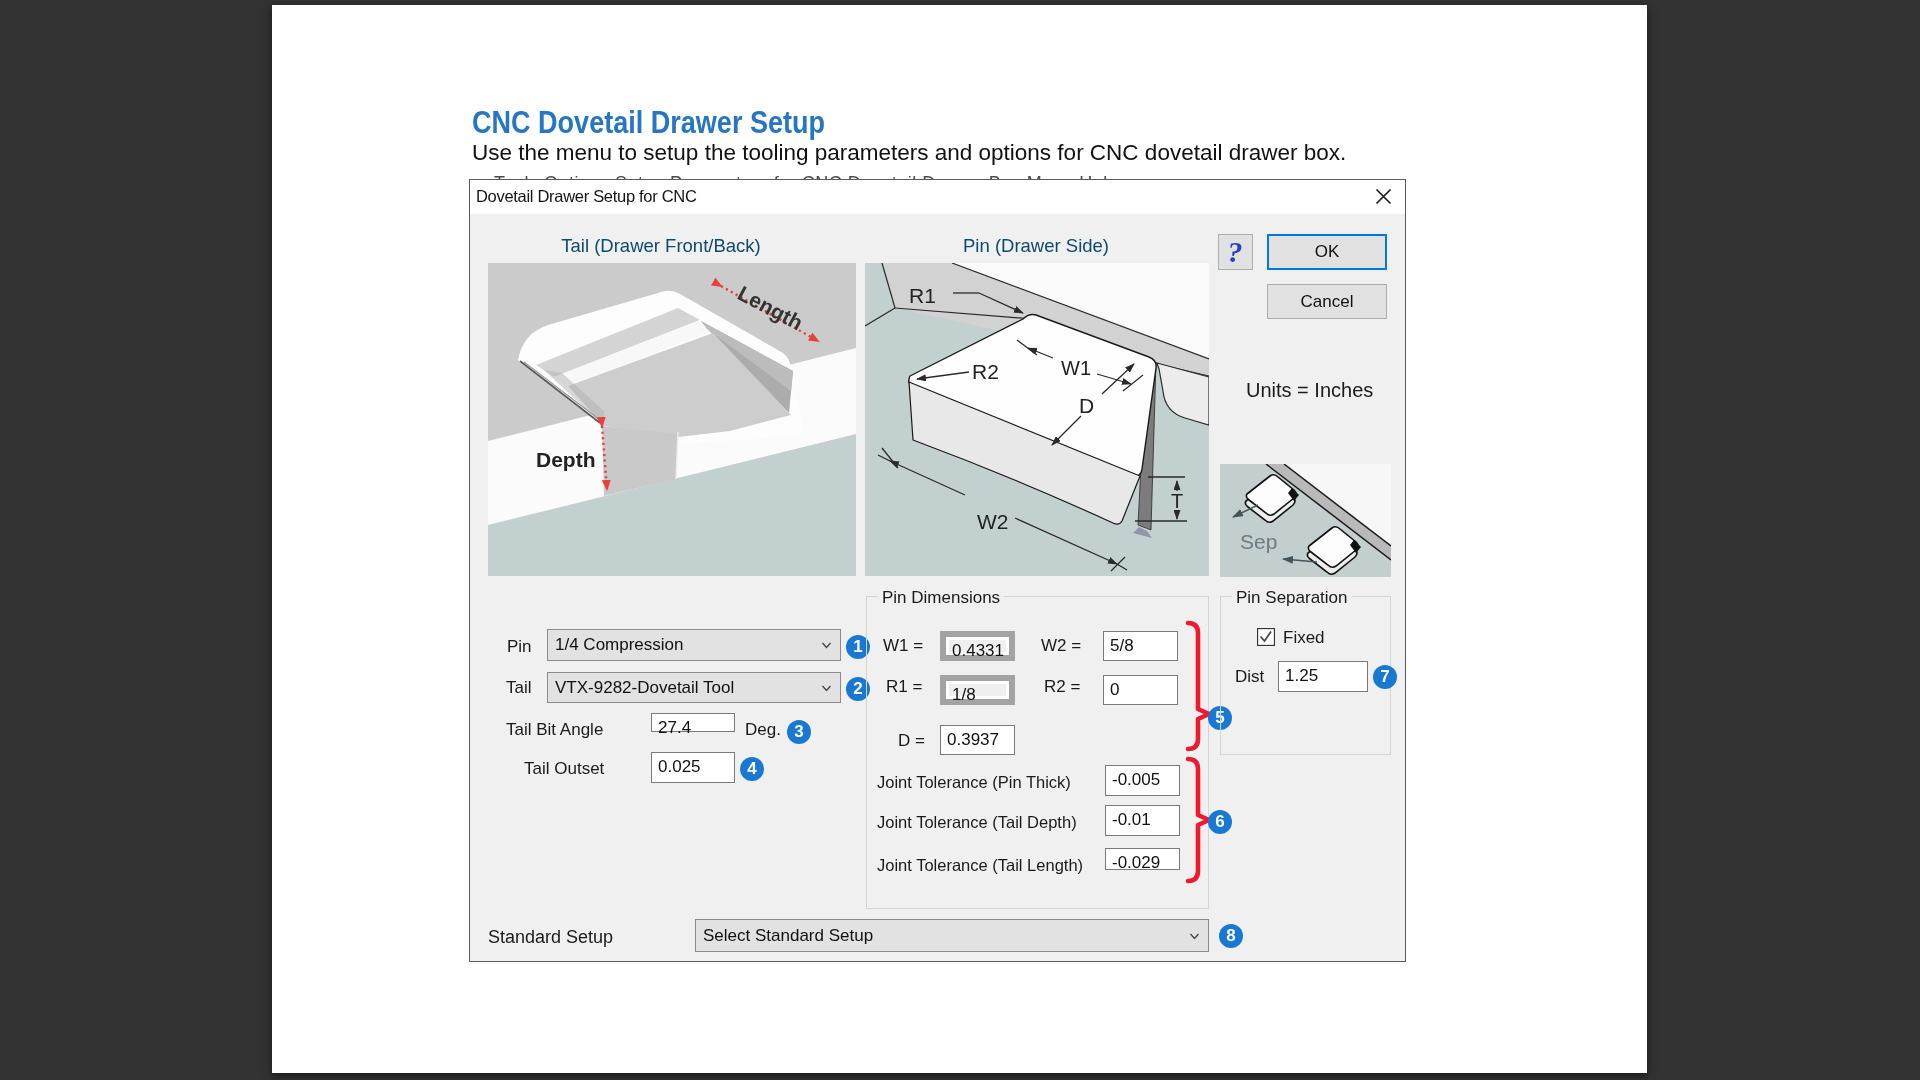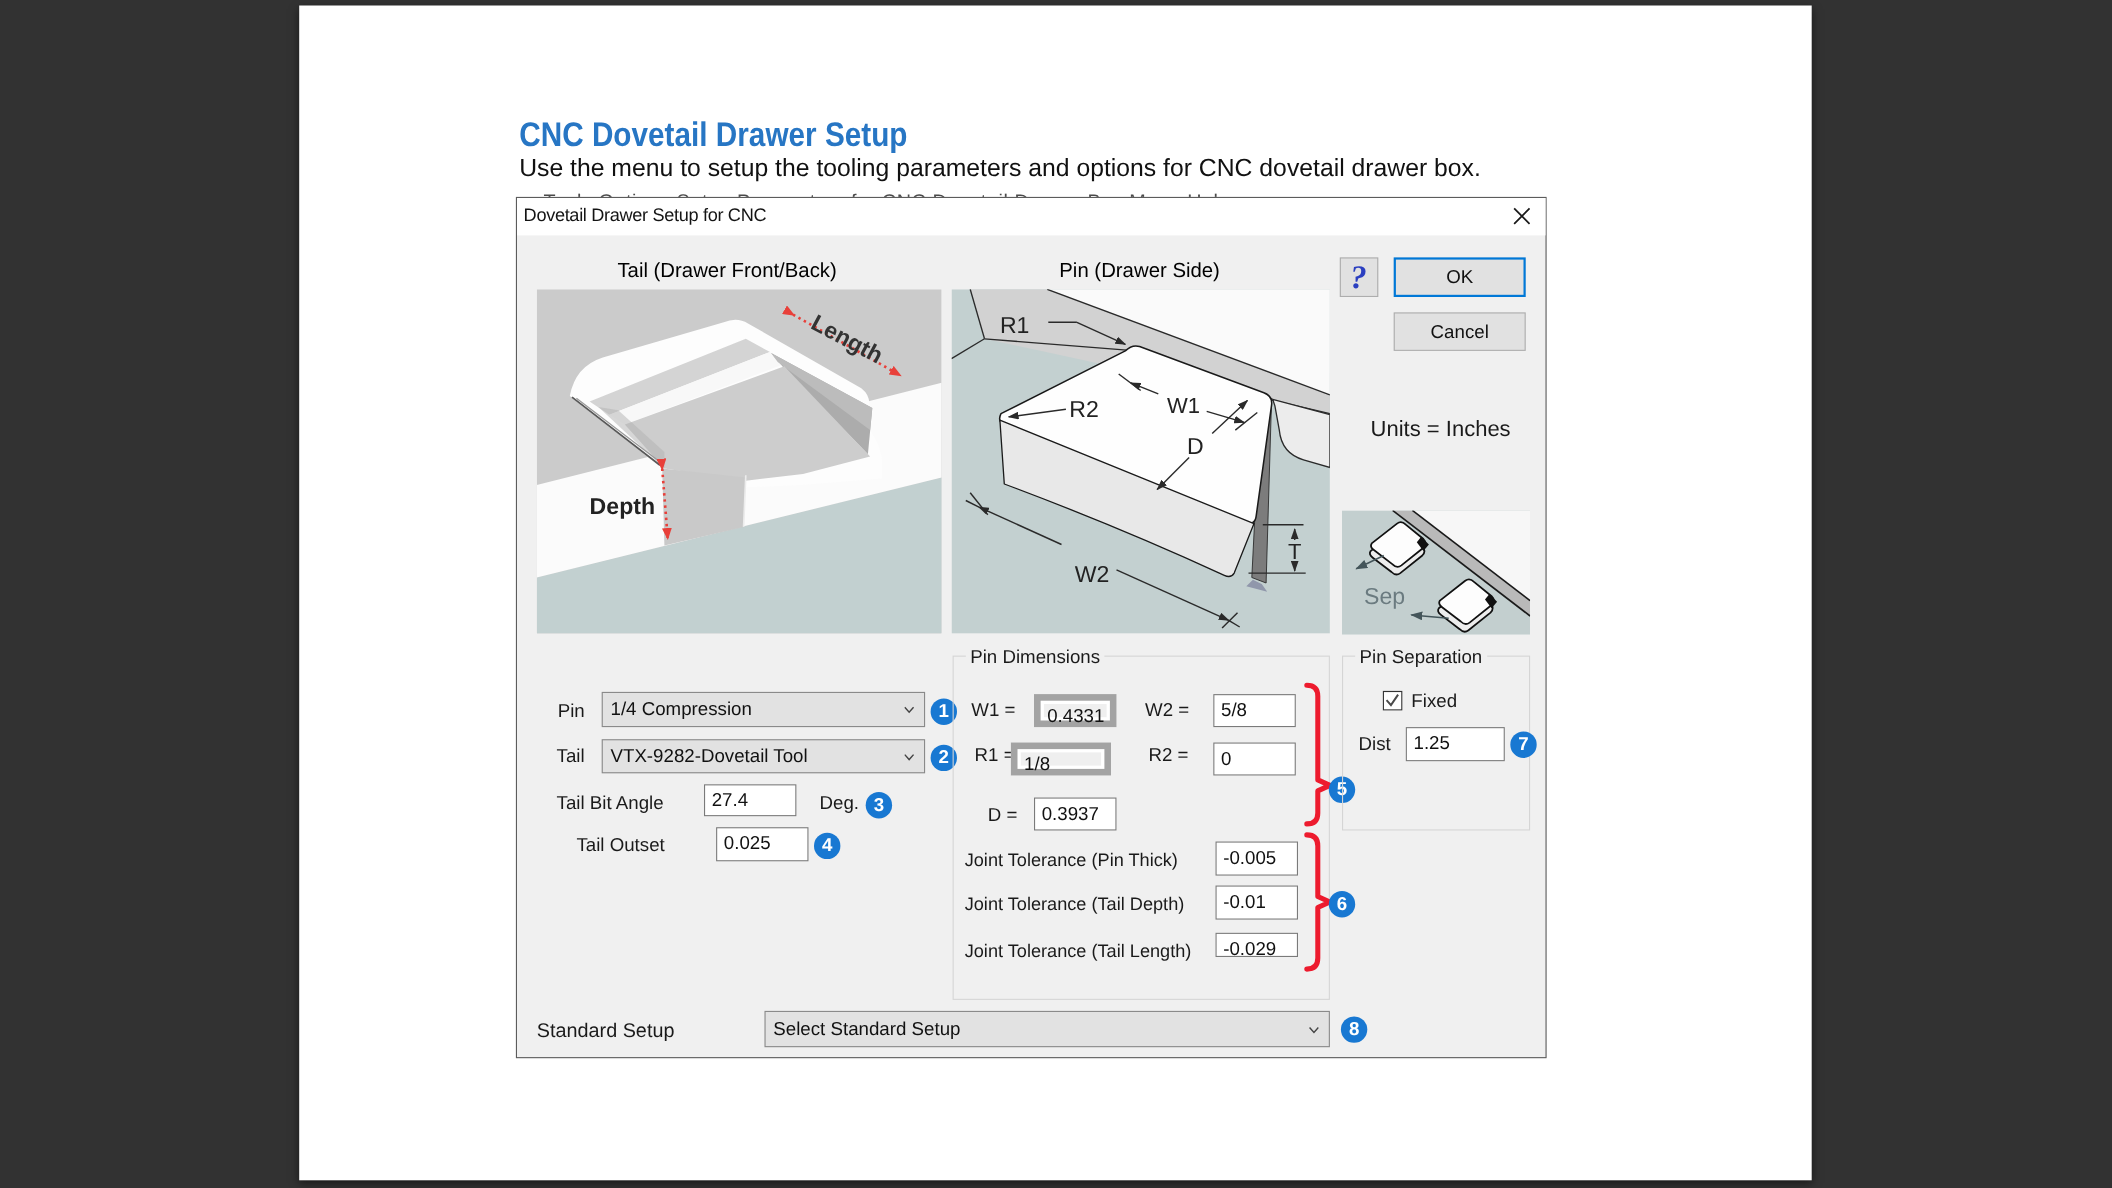--- a/index.html
+++ b/index.html
@@ -11,21 +11,21 @@
   .h1 { position:absolute; left:200px; top:100px; font-size:31px; font-weight:bold;
     color:#2776c4; transform:scaleX(0.872); transform-origin:0 0; white-space:nowrap; }
   .sub { position:absolute; left:200px; top:135px; font-size:22.5px; color:#111; white-space:nowrap; }
   .strip { position:absolute; left:222px; top:169px; width:700px; height:5px;
     overflow:hidden; color:#4a4a4a; font-size:18px; letter-spacing:0.5px; }
   .strip span { display:block; margin-top:-1px; }
   .dlg { position:absolute; left:197px; top:174px; width:937px; height:783px;
     background:#f0f0f0; border:1px solid #5c5c5c; }
   .titlebar { position:absolute; left:0; top:0; width:100%; height:34px; background:#fff; }
   .titlebar .t { position:absolute; left:6px; top:7px; font-size:16.5px; letter-spacing:-0.3px; color:#141414; }
-  .caption { position:absolute; font-size:18.5px; color:#000000; text-align:center; }
+  .caption { position:absolute; font-size:18.5px; color:#0c4a6e; text-align:center; }
   .btn { position:absolute; background:#e1e1e1; border:1px solid #adadad;
     font-size:17px; color:#111; text-align:center; }
   .grp { position:absolute; border:1px solid #d5d5d5; }
   .grplabel { position:absolute; top:-9px; background:#f0f0f0; padding:0 4px;
     font-size:17px; color:#1a1a1a; white-space:nowrap; }
   .lbl { position:absolute; font-size:17px; color:#1a1a1a; white-space:nowrap; }
   .combo { position:absolute; background:#e2e2e2; border:1px solid #8a8a8a;
     font-size:17px; color:#111; }
   .combo .cv { position:absolute; left:7px; top:5px; }
   .chev { position:absolute; right:9px; top:11px; width:9px; height:9px; }
@@ -192,21 +192,21 @@
     <div class="num" style="left:376px;top:455px;">1</div>
     <div class="lbl" style="left:36px;top:498px;">Tail</div>
     <div class="combo" style="left:77px;top:492px;width:294px;height:31px;">
       <span class="cv">VTX-9282-Dovetail Tool</span>
       <svg class="chev" viewBox="0 0 9 9">
           <path d="M0.5 2 L4.5 6.5 L8.5 2" fill="none" stroke="#444" stroke-width="1.3"></path>
         </svg>
     </div>
     <div class="num" style="left:376px;top:497px;">2</div>
     <div class="lbl" style="left:36px;top:540px;">Tail Bit Angle</div>
-    <div class="inp" style="left:170px;top:533px;width:84px;height:29px;">
+    <div class="inp" style="left:181px;top:533px;width:84px;height:19px;">
         <span class="iv">27.4</span>
       </div>
     <div class="lbl" style="left:275px;top:540px;">Deg.</div>
     <div class="num" style="left:317px;top:540px;">3</div>
     <div class="lbl" style="left:54px;top:579px;">Tail Outset</div>
     <div class="inp" style="left:181px;top:572px;width:84px;height:31px;">
         <span class="iv">0.025</span>
       </div>
     <div class="num" style="left:270px;top:577px;">4</div>
 
@@ -215,21 +215,21 @@
     </div>
     <div class="lbl" style="left:413px;top:456px;">W1 =</div>
     <div class="inp inpro" style="left:470px;top:451px;width:75px;height:30px;">
         <span class="iv">0.4331</span>
       </div>
     <div class="lbl" style="left:571px;top:456px;">W2 =</div>
     <div class="inp" style="left:633px;top:451px;width:75px;height:30px;">
         <span class="iv">5/8</span>
       </div>
     <div class="lbl" style="left:416px;top:497px;">R1 =</div>
-    <div class="inp inpro" style="left:449px;top:495px;width:91px;height:30px;">
+    <div class="inp inpro" style="left:470px;top:495px;width:75px;height:30px;">
         <span class="iv">1/8</span>
       </div>
     <div class="lbl" style="left:574px;top:497px;">R2 =</div>
     <div class="inp" style="left:633px;top:495px;width:75px;height:30px;">
         <span class="iv">0</span>
       </div>
     <div class="lbl" style="left:428px;top:551px;">D =</div>
     <div class="inp" style="left:470px;top:545px;width:75px;height:30px;">
         <span class="iv">0.3937</span>
       </div>

